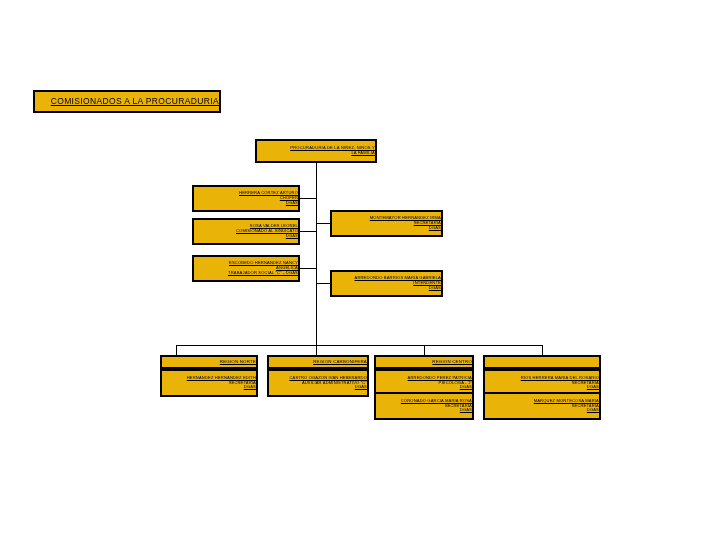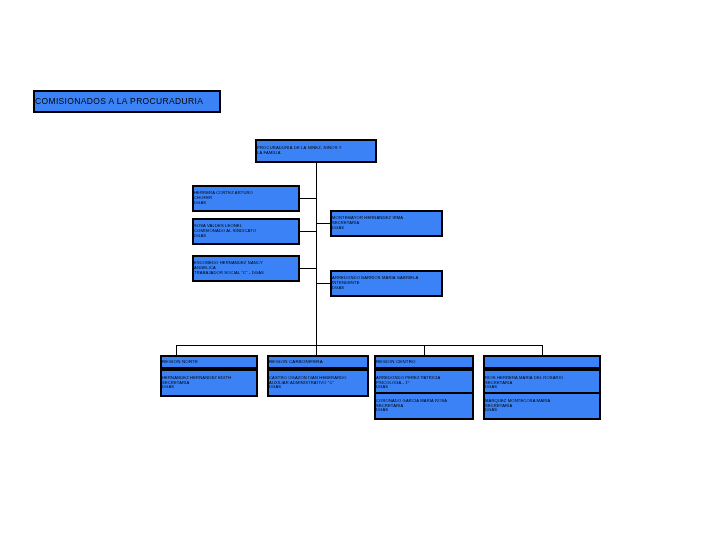--- a/index.html
+++ b/index.html
@@ -21,29 +21,30 @@
     left: 0;
     top: 0;
     width: 720px;
     height: 540px;
   }
 
   
   .box {
     position: absolute;
     border: 2px solid #000000;
-    background: #3b82f6;
+    background: #eab308;
     box-sizing: border-box;
     display: flex;
     flex-direction: column;
     align-items: center;
     justify-content: center;
-    text-align: left;
+    text-align: right;
     line-height: 1.18;
     z-index: 3;
+    text-decoration: underline;
   }
   .box .ln {
     display: block;
     width: 100%;
     white-space: nowrap;
     overflow: hidden;
   }
 
   
   #title-box {

